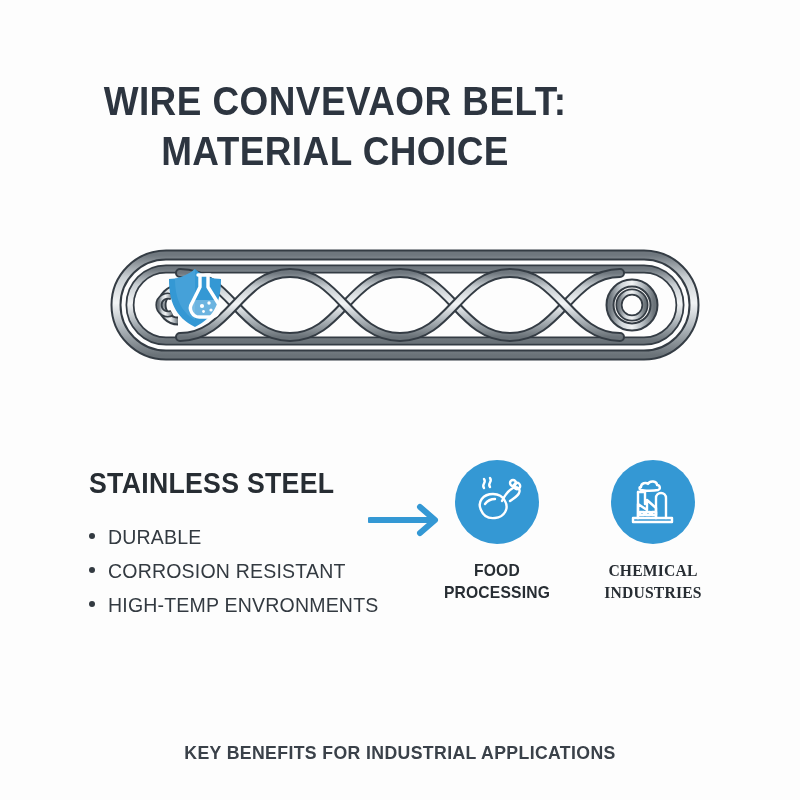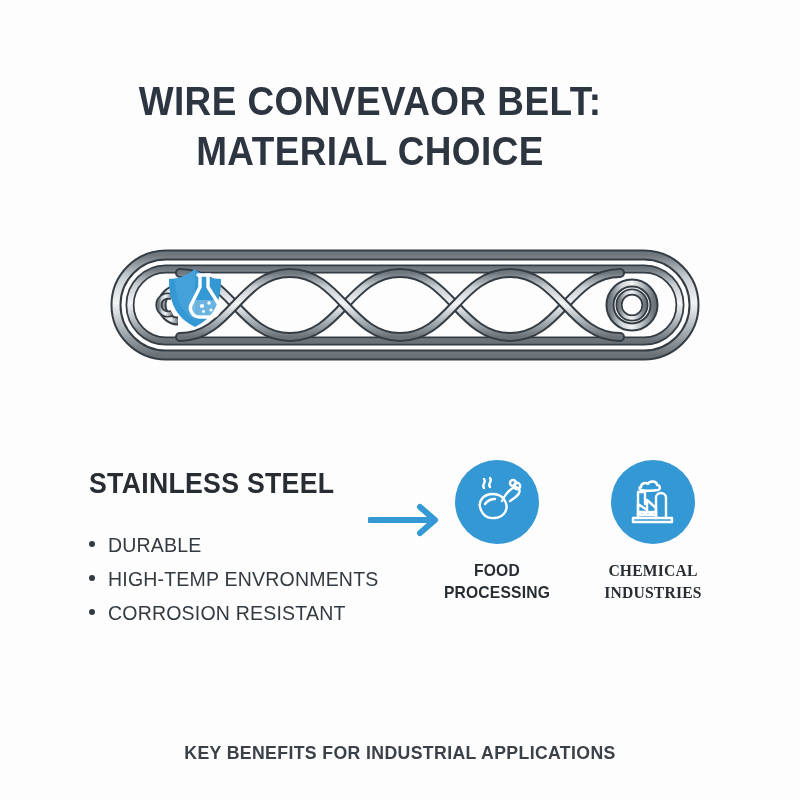--- a/index.html
+++ b/index.html
@@ -8,21 +8,20 @@
     background:#fdfdfd;
     font-family:"Liberation Sans", sans-serif;
     position:relative;
     overflow:hidden;
   }
 
   
   #title-block {
     position:absolute; left:0; top:76px; width:670px;
     text-align:center;
-    margin-left:35px;
   }
   .title-line {
     display:block;
     color:#2d3540;
     font-weight:bold;
     font-size:41px;
     line-height:50px;
     letter-spacing:0.5px;
     transform:scaleX(0.90);
     transform-origin:center;
@@ -43,21 +42,21 @@
   #material-heading {
     color:#272d33;
     font-weight:bold;
     font-size:29px;
     line-height:34px;
     letter-spacing:0.3px;
     transform:scaleX(0.92);
     transform-origin:left center;
     white-space:nowrap;
   }
-  #benefit-list { margin-top:28px; list-style:none; }
+  #benefit-list { margin-top:20px; list-style:none; }
   .benefit-item {
     display:flex;
     align-items:baseline;
     color:#333a41;
     font-size:21px;
     line-height:34px;
     letter-spacing:0.2px;
     white-space:nowrap;
   }
   .benefit-bullet {
@@ -192,25 +191,25 @@
 
 <div id="material-block">
   <div id="material-heading">STAINLESS STEEL</div>
   <ul id="benefit-list">
     <li class="benefit-item">
       <span class="benefit-bullet"></span>
       <span class="benefit-label">DURABLE</span>
     </li>
     <li class="benefit-item">
       <span class="benefit-bullet"></span>
-      <span class="benefit-label">HIGH-TEMP ENVRONMENTS</span>
+      <span class="benefit-label">CORROSION RESISTANT</span>
     </li>
     <li class="benefit-item">
       <span class="benefit-bullet"></span>
-      <span class="benefit-label">CORROSION RESISTANT</span>
+      <span class="benefit-label">HIGH-TEMP ENVRONMENTS</span>
     </li>
   </ul>
 </div>
 
 <div id="flow-arrow">
   <svg width="90" height="40" viewBox="0 0 90 40">
     <path d="M2,20 L66,20 M52,7 L67,20 L52,33" fill="none" stroke="#3498d4" stroke-width="6" stroke-linecap="round" stroke-linejoin="round"></path>
   </svg>
 </div>
 

